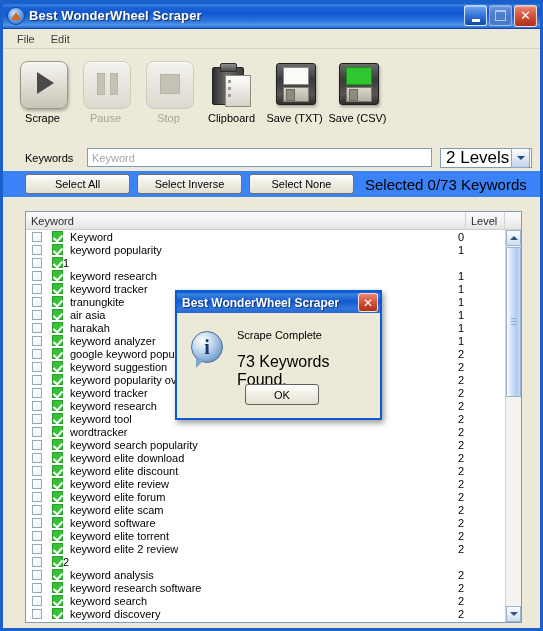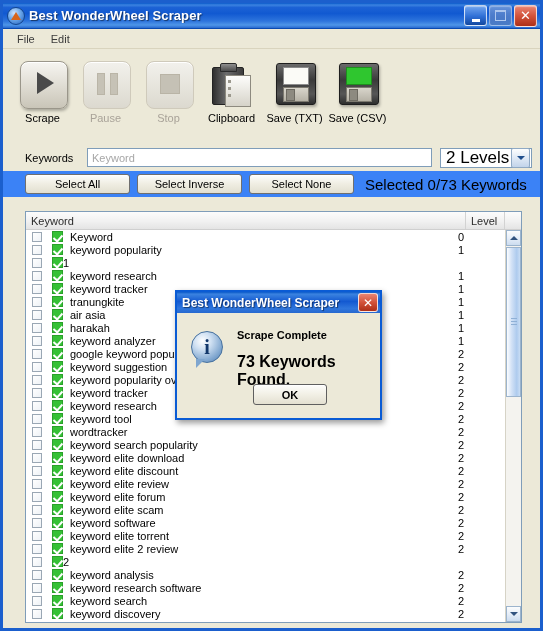--- a/index.html
+++ b/index.html
@@ -222,38 +222,38 @@
   .modal .mtitle .t{
     flex:1 1 auto;color:#fff;font-size:12px;font-weight:bold;
     text-shadow:1px 1px 1px rgba(0,0,0,.5);white-space:nowrap;
   }
   .modal .mclose{
     width:18px;height:17px;margin-right:2px;border-radius:3px;flex:0 0 auto;
     background:linear-gradient(to bottom,#e98573,#d2523a 50%,#ad2f18);
     border:1px solid rgba(255,255,255,.8);color:#fff;font-size:12px;font-weight:bold;
     display:flex;align-items:center;justify-content:center;line-height:1;
   }
-  .modal .mbody{position:relative;height:125px;font-weight:bold;}
+  .modal .mbody{position:relative;height:125px;}
   .info-icon{
     position:absolute;left:14px;top:18px;width:30px;height:30px;border-radius:50%;
     background:radial-gradient(circle at 35% 30%,#ffffff 0%,#cfe0f2 30%,#7fa6cf 70%,#4d79ab 100%);
     border:1px solid #46719f;
   }
   .info-icon:after{
     content:"i";position:absolute;inset:0;display:flex;align-items:center;justify-content:center;
     font-family:"Liberation Serif",serif;font-weight:bold;font-size:20px;color:#13386b;
   }
   .info-icon:before{
     content:"";position:absolute;left:4px;bottom:-6px;width:0;height:0;
     border-top:9px solid #7fa6cf;border-right:9px solid transparent;
   }
   .mline1{position:absolute;left:60px;top:16px;font-size:11px;color:#000;}
   .mline2{position:absolute;left:60px;top:40px;font-size:16px;color:#000;}
   .okbtn{
-    position:absolute;left:76px;top:71px;width:74px;height:21px;
+    position:absolute;left:68px;top:71px;width:74px;height:21px;
     background:linear-gradient(to bottom,#fdfdfc,#f2f0e6 48%,#e3e0d1);
     border:1px solid #5f5f5f;border-radius:3px;
     display:flex;align-items:center;justify-content:center;font-size:11px;color:#000;
     box-sizing:border-box;box-shadow:inset 0 1px 0 #fff;
   }
 </style>
 </head>
 <body>
 
 <div id="app">

